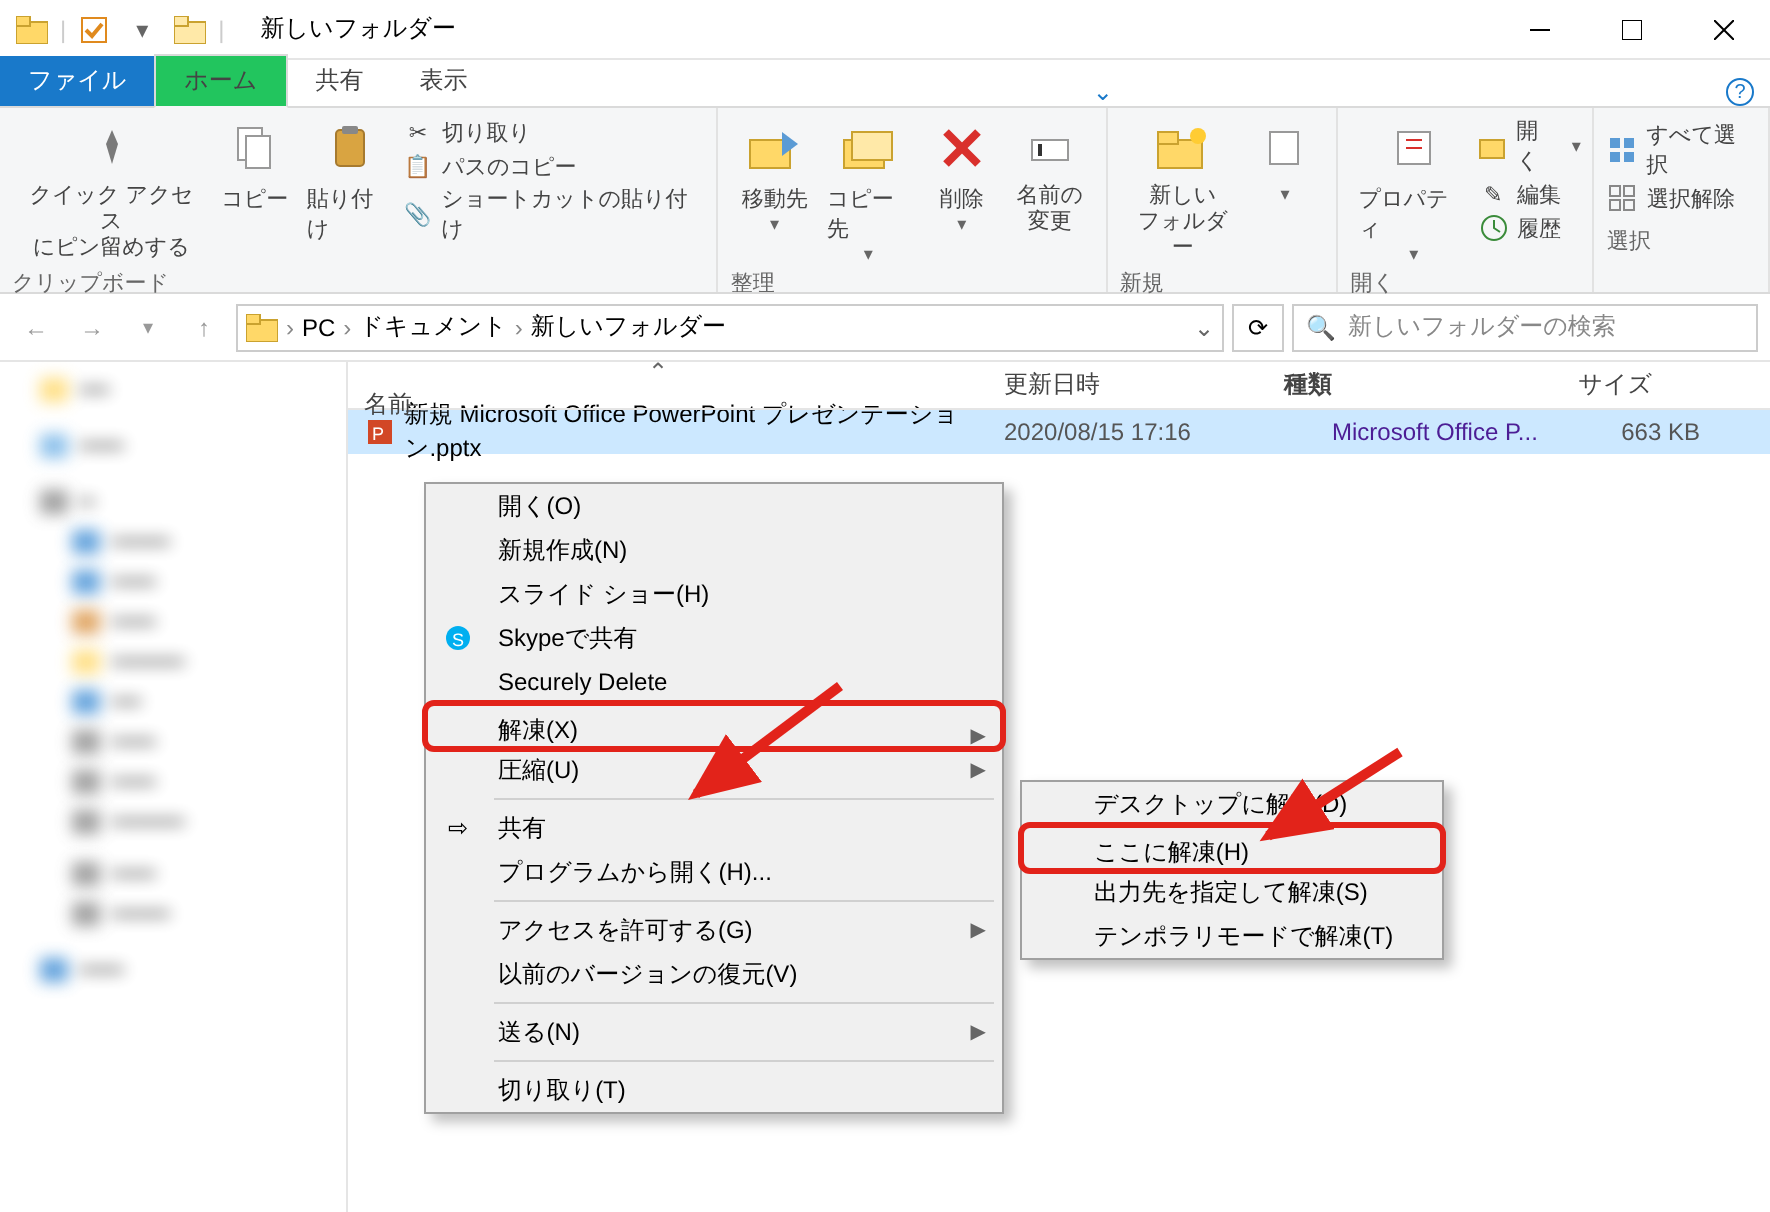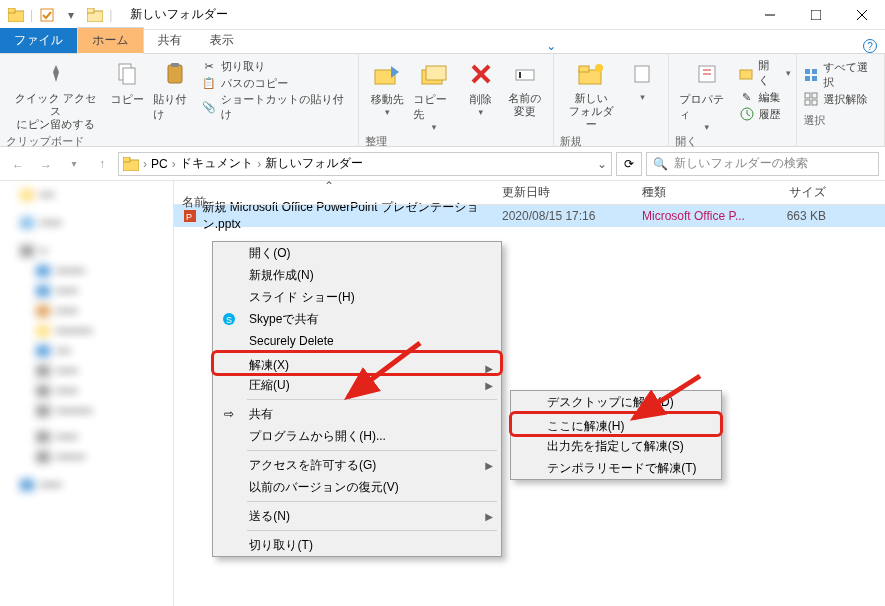--- a/index.html
+++ b/index.html
@@ -11,21 +11,21 @@
 .tb-icon { width: 22px; height: 22px; display: inline-flex; align-items: center; justify-content: center; margin: 0 1px; }
 .titlebar .title { margin-left: 12px; color: #000; }
 .titlebar .spacer { flex: 1; }
 .win-btns { display: flex; }
 .win-btn { width: 46px; height: 30px; display: flex; align-items: center; justify-content: center; }
 
 
 .tabs { height: 24px; display: flex; align-items: flex-end; background: #fff; border-bottom: 1px solid #dadada; }
 .tab { padding: 4px 14px; font-size: 12px; color: #444; }
 .tab.file { background: #1979ca; color: #fff; }
-.tab.active { border: 1px solid #dadada; border-bottom: 1px solid #f5f6f7; background: #fdba74; margin-bottom: -1px; }
+.tab.active { border: 1px solid #dadada; border-bottom: 1px solid #f5f6f7; background: #22c55e; margin-bottom: -1px; }
 .tabs .help { margin-left: auto; margin-right: 8px; color: #1979ca; }
 
 
 .ribbon { height: 93px; background: #f5f6f7; border-bottom: 1px solid #dadada; display: flex; }
 .group { border-right: 1px solid #e2e2e2; padding: 2px 6px 0 6px; display: flex; flex-direction: column; }
 .group-body { flex: 1; display: flex; align-items: flex-start; }
 .group-label { text-align: left; font-size: 11px; color: #666; padding-bottom: 18px; }
 .rbtn { display: flex; flex-direction: column; align-items: center; justify-content: flex-start; padding: 2px 4px; min-width: 44px; font-size: 11px; color: #444; }
 .rbtn .ic { width: 32px; height: 32px; display: flex; align-items: center; justify-content: center; margin-bottom: 2px; }
 .small-list { display: flex; flex-direction: column; gap: 1px; padding-top: 2px; }
@@ -47,29 +47,29 @@
 .side { width: 174px; border-right: 1px solid #e5e5e5; padding: 4px 0; }
 .side-item { display: flex; align-items: center; gap: 6px; padding: 3px 8px 3px 20px; font-size: 12px; filter: blur(4px); opacity: .8; }
 .side-item.l2 { padding-left: 36px; }
 .side-item .sq { width: 14px; height: 12px; }
 
 .content { flex: 1; }
 .cols { display: flex; font-size: 12px; color: #444; border-bottom: 1px solid #e5e5e5; height: 24px; align-items: center; position: relative; }
 .col { padding: 0 8px; }
 .col.name { flex: 0 0 320px; margin-top: 20px; }
 .col.mod { flex: 0 0 140px; }
-.col.type { flex: 0 0 120px; }
+.col.type { flex: 0 0 120px; font-weight: bold; }
 .col.size { flex: 0 0 80px; text-align: right; }
 .sort-ind { position: absolute; left: 150px; top: -2px; color: #666; }
 
 .row { display: flex; align-items: center; height: 22px; font-size: 12px; background: #cce8ff; }
 .row .cell { padding: 0 8px; }
 .row .name { flex: 0 0 320px; display: flex; align-items: center; gap: 6px; }
 .row .mod { flex: 0 0 140px; color: #555; }
-.row .type { flex: 0 0 120px; color: #be185d; }
+.row .type { flex: 0 0 120px; color: #4c1d95; margin-left: 24px; }
 .row .size { flex: 0 0 80px; text-align: right; color: #555; }
 
 
 .ctx { position: absolute; background: #f0f0f0; border: 1px solid #a0a0a0; box-shadow: 4px 4px 6px rgba(0,0,0,.25); font-size: 12px; }
 .ctx1 { left: 212px; top: 241px; width: 290px; }
 .ctx2 { left: 510px; top: 390px; width: 212px; }
 .ctx-item { display: flex; align-items: center; height: 22px; padding: 0 24px 0 36px; position: relative; }
 .ctx-item .cic { position: absolute; left: 8px; width: 16px; height: 16px; display: flex; align-items: center; justify-content: center; }
 .ctx-item .arr { position: absolute; right: 8px; color: #666; font-size: 10px; }
 .ctx-sep { height: 1px; background: #d0d0d0; margin: 3px 4px 3px 34px; }

